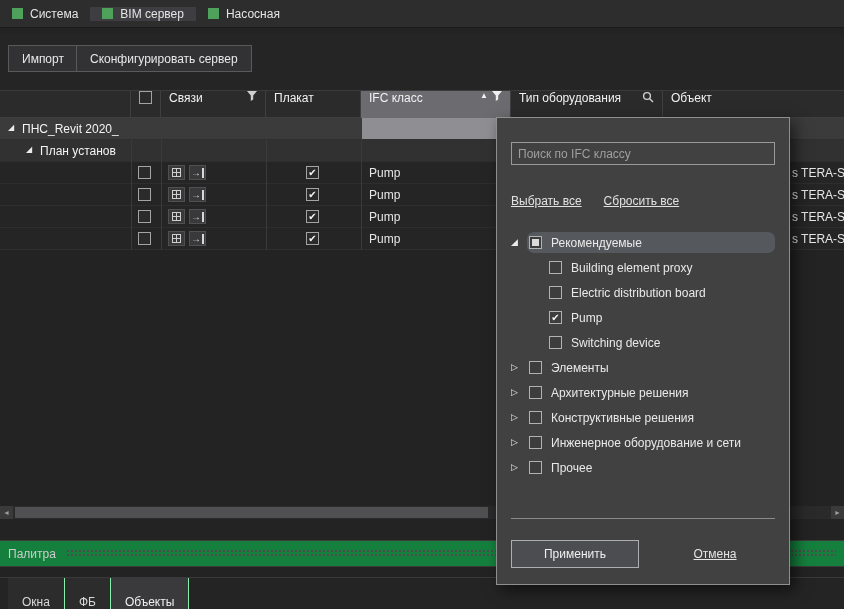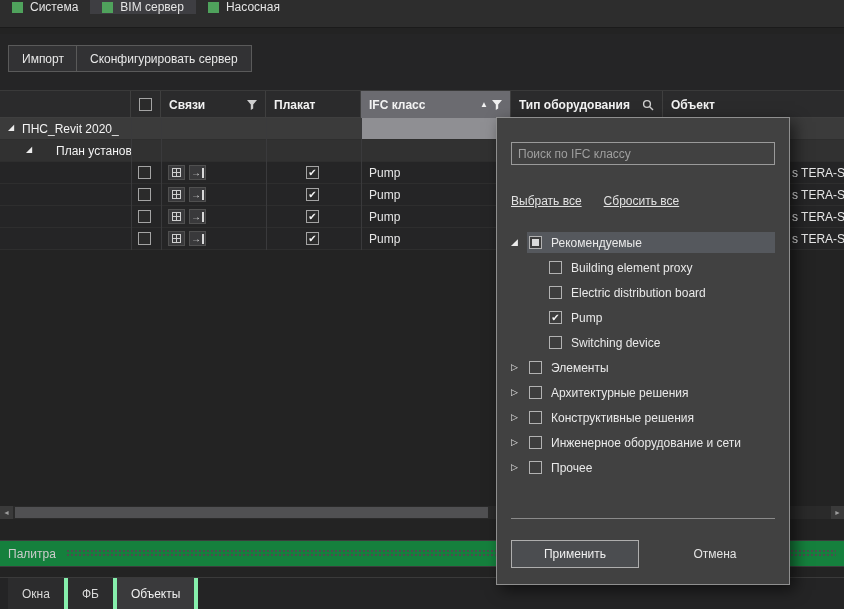--- a/index.html
+++ b/index.html
@@ -2,37 +2,37 @@
 <html><head>
 <meta charset="utf-8">
 <style>
   *{margin:0;padding:0;box-sizing:border-box;}
   html,body{background:#111;}
   .screen{position:relative;width:844px;height:609px;background:#232323;
     font-family:"Liberation Sans",sans-serif;font-size:12px;color:#d6d6d6;overflow:hidden;}
 
   
   .top-tabbar{position:absolute;left:0;top:0;width:844px;height:28px;background:#2d2d2d;
-    border-bottom:1px solid #1b1b1b;display:flex;align-items:flex-start;}
+    border-bottom:1px solid #1b1b1b;display:flex;align-items:center;}
   .top-tab{display:flex;align-items:center;gap:7px;padding:0 12px;color:#e4e4e4;cursor:default;}
   .top-tab.active{background:#3e3e42;}
   .status-sq{width:11px;height:11px;background:#4fa25c;flex:0 0 11px;}
 
   
   .toolbar{position:absolute;left:0;top:34px;width:844px;height:60px;background:#252526;}
   .tbtn{position:absolute;top:11px;height:27px;background:#323234;border:1px solid #5a5a5a;
     color:#e8e8e8;font-family:inherit;font-size:12px;padding:0 13px;cursor:pointer;}
   .tbtn.import{left:8px;}
   .tbtn.configure{left:76px;}
 
   
   .grid-header{position:absolute;left:0;top:90px;width:844px;height:28px;background:#2b2b2c;
     border-top:1px solid #3a3a3a;border-bottom:1px solid #3f3f3f;}
   .hcell{position:absolute;top:0;height:27px;border-right:1px solid #3f3f3f;display:flex;
-    align-items:center;padding:0 8px;color:#f2f2f2;font-weight:700;}
+    padding:0 8px;color:#f2f2f2;font-weight:400;}
   .h0{left:0;width:131px;}
   .h1{left:131px;width:30px;justify-content:center;padding:0;}
   .h2{left:161px;width:105px;}
   .h3{left:266px;width:95px;}
   .h4{left:361px;width:150px;background:#6b6b70;}
   .h5{left:511px;width:152px;}
   .h6{left:663px;width:181px;border-right:none;}
   .sort{margin-left:auto;font-size:8px;color:#f2f2f2;}
   .funnel{margin-left:4px;flex:0 0 auto;}
   .h2 .funnel{margin-left:auto;}
@@ -43,21 +43,21 @@
   .grow{position:absolute;left:0;width:844px;height:22px;border-bottom:1px solid #2e2e2e;}
   .grow.group1{top:0;background:#3b3b3b;}
   .grow.group2{top:22px;background:#313131;}
   .grow.data{background:#252526;}
   .d0{top:44px;} .d1{top:66px;} .d2{top:88px;} .d3{top:110px;}
   .tree-exp{position:absolute;top:6px;font-size:8px;color:#ececec;cursor:pointer;line-height:1;}
   .group1 .tree-exp{left:8px;}
   .group2 .tree-exp{left:26px;}
   .tree-label{position:absolute;top:4px;color:#f3f3f3;white-space:nowrap;overflow:hidden;}
   .group1 .tree-label{left:22px;max-width:106px;}
-  .group2 .tree-label{left:56px;max-width:88px;text-align:center;}
+  .group2 .tree-label{left:40px;max-width:88px;text-align:center;}
   .ifc-filter-cell{position:absolute;left:361px;top:0;width:150px;height:21px;background:#8f8f93;}
 
   .cb{display:inline-flex;align-items:center;justify-content:center;width:13px;height:13px;
     border:1px solid #a4a4a4;background:#2b2b2b;cursor:pointer;flex:0 0 13px;}
   .cb .mark{font-size:10px;line-height:1;color:#f5f5f5;}
   .cb-partial-inner{width:7px;height:7px;background:#dadada;}
   .grow .cb{position:absolute;}
   .row-select{left:138px;top:4px;}
   .poster{left:306px;top:4px;}
 
@@ -88,44 +88,44 @@
   
   .palette{position:absolute;left:0;top:540px;width:844px;height:27px;background:#15803d;
     border-top:1px solid #3c3c3c;border-bottom:1px solid #3c3c3c;display:flex;align-items:center;}
   .palette-label{padding-left:8px;color:#cccccc;}
   .palette-dots{flex:1;margin:0 8px 0 10px;height:9px;
     background-image:radial-gradient(#4d4d4d 1px, transparent 1.4px);background-size:4px 4px;}
 
   
   .bottom-tabbar{position:absolute;left:0;top:577px;width:844px;height:32px;background:#242425;
     border-top:1px solid #3a3a3a;display:flex;padding-left:8px;}
-  .btab{display:flex;align-items:center;padding:0 14px;background:#2c2c2d;color:#d8d8d8;
-    border-right:4px solid #86efac;cursor:pointer;}
+  .btab{display:flex;align-items:flex-end;padding:0 14px;background:#2c2c2d;color:#d8d8d8;
+    border-right:1px solid #86efac;cursor:pointer;}
   .btab.active{background:#3a3a3c;color:#f0f0f0;}
 
   
   .popup{position:absolute;left:496px;top:117px;width:294px;height:468px;background:#414141;
     border:1px solid #8f8f8f;box-shadow:5px 5px 14px rgba(0,0,0,.55);z-index:10;}
   .popup-search{position:absolute;left:14px;top:24px;width:264px;height:23px;background:transparent;
     border:1px solid #9a9a9a;color:#0ea5e9;font-family:inherit;font-size:12px;padding:0 6px;}
   .popup-search::placeholder{color:#9f9f9f;}
   .popup-links{position:absolute;left:14px;top:76px;display:flex;gap:22px;text-align:center;}
   .plink{color:#e2e2e2;text-decoration:underline;cursor:pointer;}
   .ptree{position:absolute;left:0;top:112px;width:294px;}
   .prow{display:flex;align-items:center;height:25px;padding:0 16px 0 14px;cursor:pointer;}
   .prow .exp{flex:0 0 16px;font-size:9px;color:#ececec;line-height:1;}
   .prow.l1{padding-left:50px;}
-  .rowband{flex:1;display:flex;align-items:center;gap:9px;height:21px;padding-left:2px;}
+  .rowband{flex:1;display:flex;align-items:center;gap:9px;height:21px;padding-left:2px;border-radius:7px;}
   .prow.hl .rowband{background:#55585d;}
   .popup .cb{background:#3d3d3d;border-color:#b2b2b2;}
   .lbl{color:#e9e9e9;white-space:nowrap;}
   .popup-divider{position:absolute;left:14px;top:400px;width:264px;border-top:1px solid #8a8a8a;}
   .pbtn{position:absolute;top:422px;height:28px;font-family:inherit;font-size:12px;cursor:pointer;}
   .pbtn.apply{left:14px;width:128px;background:#4b4d50;border:1px solid #aeaeae;color:#f0f0f0;}
-  .pbtn.cancel{left:170px;width:96px;background:transparent;border:none;color:#e4e4e4;}
+  .pbtn.cancel{left:170px;width:96px;background:transparent;border:none;color:#e4e4e4;text-decoration:underline;}
 </style>
 </head>
 <body>
 
 <div class="screen">
 
   <div class="top-tabbar">
     <div class="top-tab">
       <span class="status-sq"></span>
       <span>Система</span>

